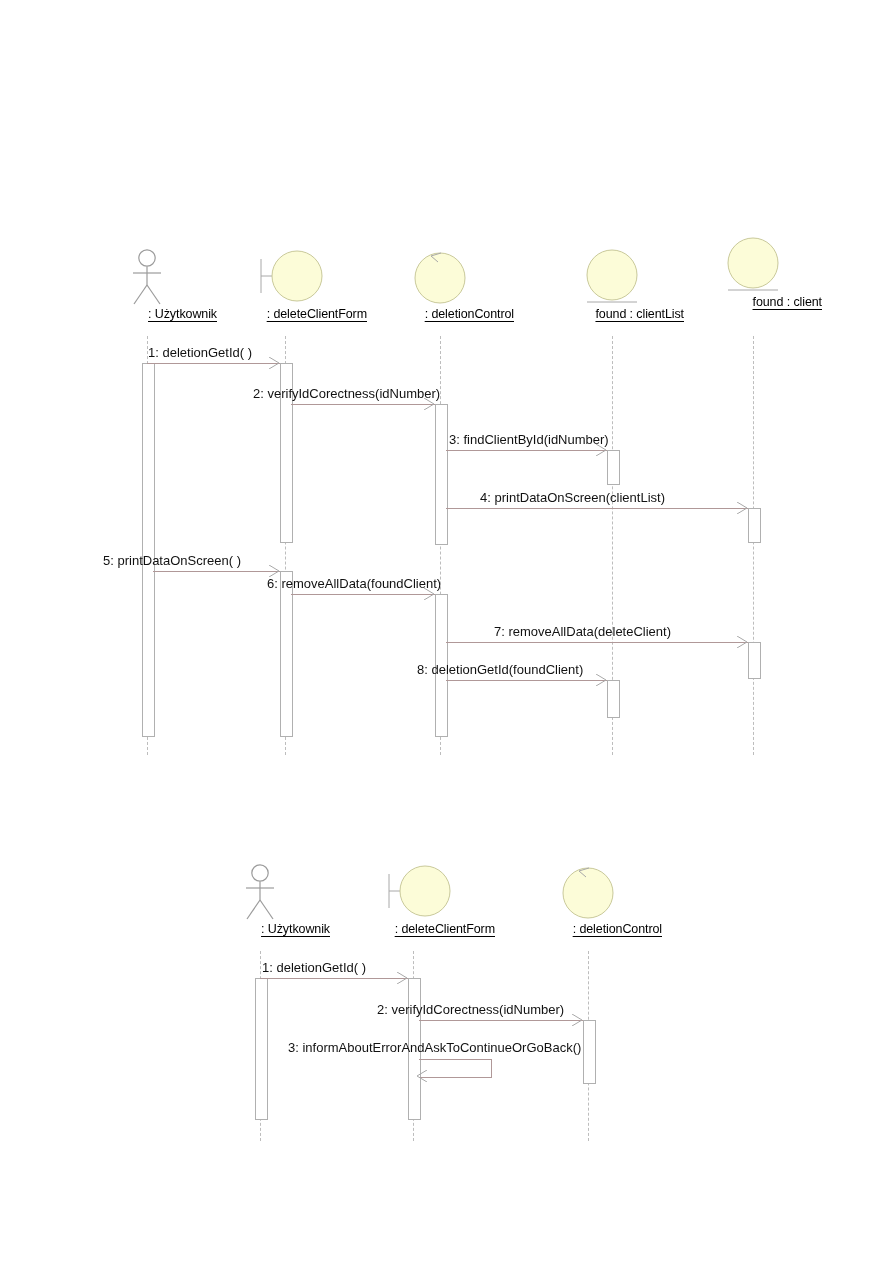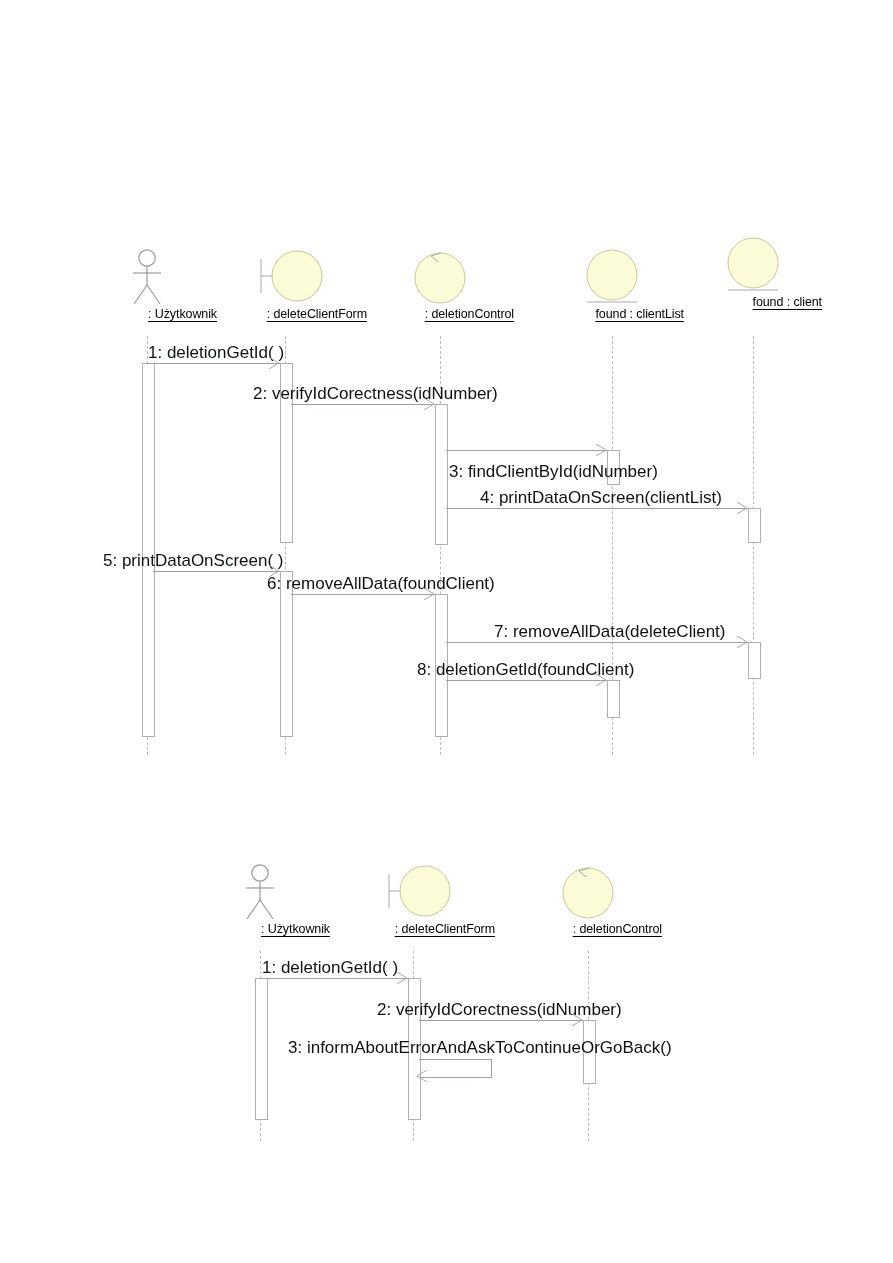--- a/index.html
+++ b/index.html
@@ -96,21 +96,21 @@
     height: 0;
     border-top: 1px solid #b09898;
   }
   .arrow-head {
     position: absolute;
     width: 12px;
     height: 12px;
   }
   .msg-label {
     position: absolute;
-    font-size: 17px;
+    font-size: 13px;
     line-height: 15px;
     white-space: nowrap;
     color: #111111;
   }
   .self-box {
     position: absolute;
     border: 1px solid #b09898;
     border-left: none;
     background: transparent;
   }
@@ -197,21 +197,21 @@
     <svg class="arrow-head" style="left:268px; top:357px;" viewBox="0 0 12 12">
       <path d="M 1 0 L 11 6 L 1 12" class="thin"></path>
     </svg>
 
     <div class="msg-label" style="left:253px; top:386px;">2: verifyIdCorectness(idNumber)</div>
     <div class="msg-line" style="left:291px; top:404px; width:144px;"></div>
     <svg class="arrow-head" style="left:423px; top:398px;" viewBox="0 0 12 12">
       <path d="M 1 0 L 11 6 L 1 12" class="thin"></path>
     </svg>
 
-    <div class="msg-label" style="left:449px; top:432px;margin-top:32px;">3: findClientById(idNumber)</div>
+    <div class="msg-label" style="left:449px; top:432px;">3: findClientById(idNumber)</div>
     <div class="msg-line" style="left:446px; top:450px; width:161px;"></div>
     <svg class="arrow-head" style="left:595px; top:444px;" viewBox="0 0 12 12">
       <path d="M 1 0 L 11 6 L 1 12" class="thin"></path>
     </svg>
 
     <div class="msg-label" style="left:480px; top:490px;">4: printDataOnScreen(clientList)</div>
     <div class="msg-line" style="left:446px; top:508px; width:302px;"></div>
     <svg class="arrow-head" style="left:736px; top:502px;" viewBox="0 0 12 12">
       <path d="M 1 0 L 11 6 L 1 12" class="thin"></path>
     </svg>

